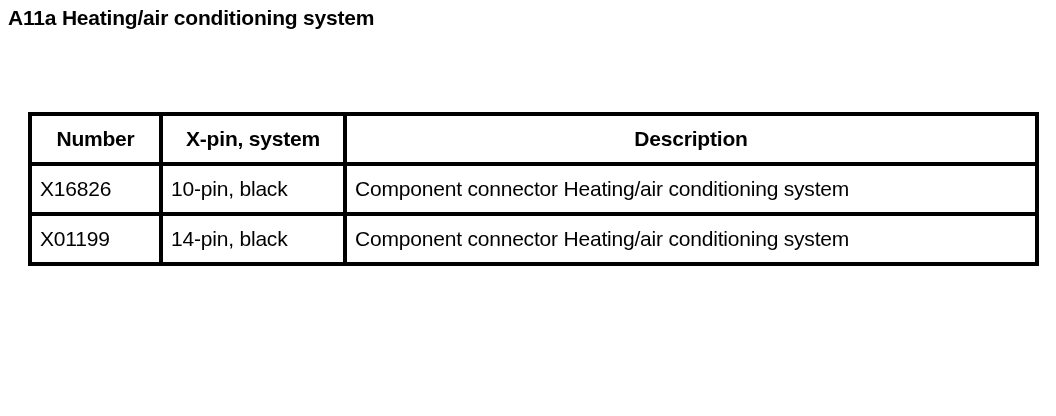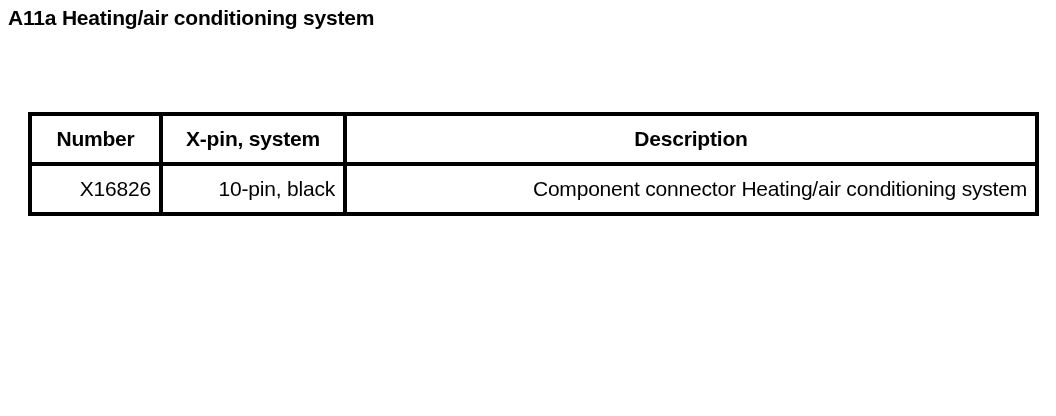--- a/index.html
+++ b/index.html
@@ -70,21 +70,21 @@
     vertical-align: middle;
     box-sizing: border-box;
   }
 
   .connector-table th {
     font-weight: bold;
     text-align: center;
   }
 
   .connector-table td {
-    text-align: right;
+    text-align: left;
   }
 
   .col-number   { width: 131px; }
   .col-xpin     { width: 184px; }
   .col-desc     { width: 692px; }
 </style>
 </head>
 <body>
 
 <div class="page">
@@ -104,16 +104,21 @@
         <th>X-pin, system</th>
         <th>Description</th>
       </tr>
     </thead>
     <tbody>
       <tr>
         <td>X16826</td>
         <td>10-pin, black</td>
         <td>Component connector Heating/air conditioning system</td>
       </tr>
+      <tr>
+        <td>X01199</td>
+        <td>14-pin, black</td>
+        <td>Component connector Heating/air conditioning system</td>
+      </tr>
     </tbody>
   </table>
 
 </div>
 
 </body></html>

